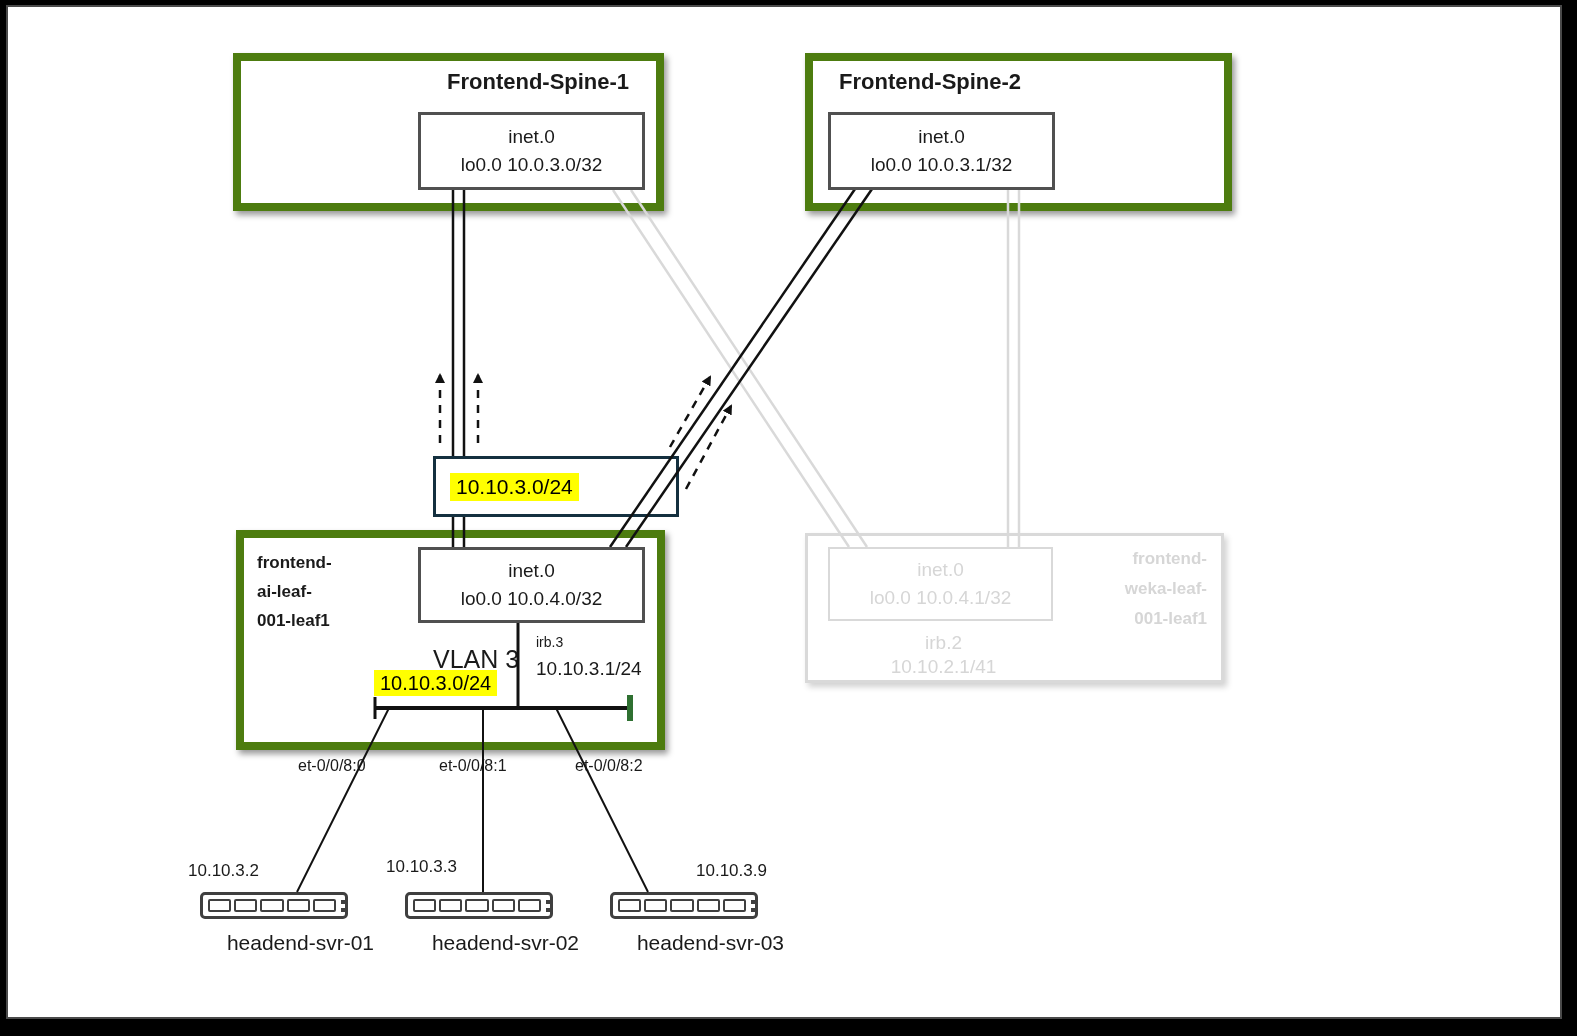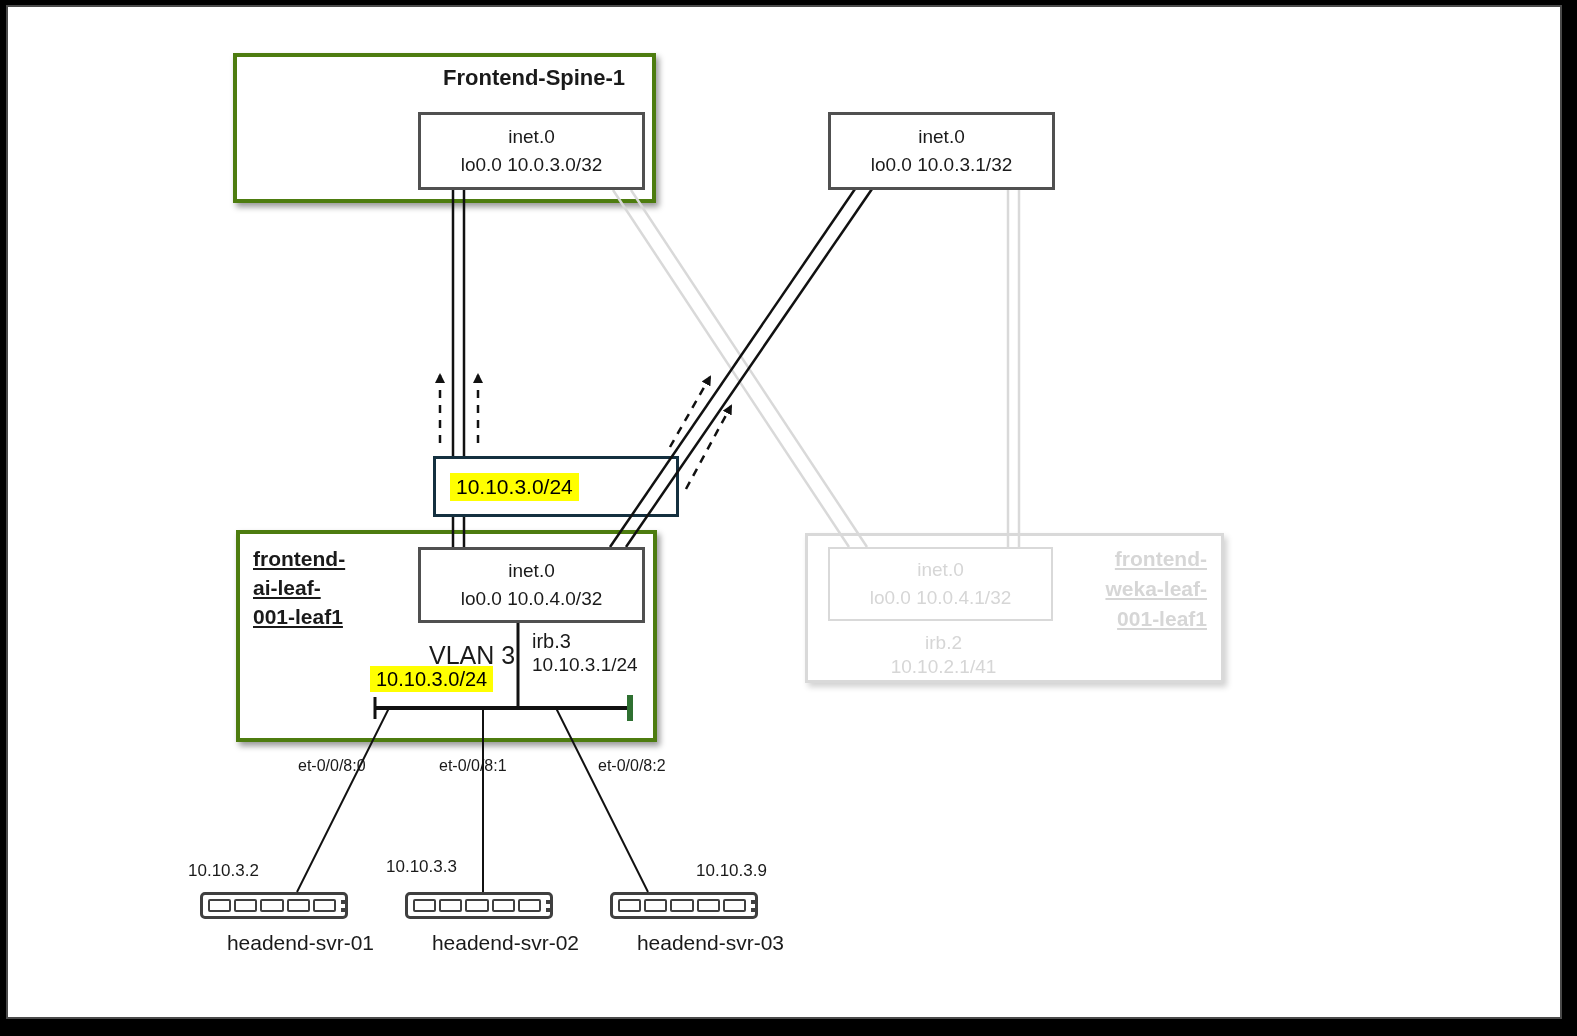--- a/index.html
+++ b/index.html
@@ -8,24 +8,24 @@
   .abs{position:absolute;}
   
   .frame{position:absolute;left:0;top:0;right:0;bottom:0;z-index:50;pointer-events:none;
          border-top:5px solid #000;border-left:6px solid #000;border-right:15px solid #000;border-bottom:17px solid #000;}
   .frame .inner-edge{position:absolute;left:0;top:0;right:0;bottom:0;border:2px solid #4a4a4a;}
   
   svg.layer{position:absolute;left:0;top:0;width:1577px;height:1036px;pointer-events:none;}
   #layer-back{z-index:1;}
   #layer-front{z-index:3;}
   
-  .node{position:absolute;background:#fff;border:4px solid #4d7c0f;z-index:0;
+  .node{position:absolute;background:#fff;border:8px solid #4d7c0f;z-index:0;
         box-shadow:3px 4px 6px rgba(0,0,0,.40);}
   .node-title{position:absolute;font-weight:bold;font-size:22px;line-height:26px;white-space:nowrap;}
-  .leaf-title{font-weight:bold;font-size:21px;line-height:29px;white-space:nowrap;text-decoration:underline;}
+  .leaf-title{font-weight:bold;font-size:17px;line-height:29px;white-space:nowrap;}
   .inner-box{position:absolute;background:#fff;border:3px solid #505050;z-index:4;
              display:flex;flex-direction:column;justify-content:center;align-items:center;
              font-size:19px;line-height:28px;white-space:nowrap;}
   .ghost{border-color:#d9d9d9;color:#d6d6d6;box-shadow:3px 4px 6px rgba(0,0,0,.18);}
   .ghost-inner{border:2px solid #d9d9d9;color:#d6d6d6;}
   .route-box{position:absolute;left:433px;top:456px;width:240px;height:55px;z-index:2;
              background:#fff;border:3px solid #14303f;display:flex;align-items:center;}
   .hl{background:#ffff00;color:#000;padding:2px 6px;font-size:21px;white-space:nowrap;}
   .small-label{position:absolute;font-size:16px;white-space:nowrap;z-index:0;}
   .ip-label{position:absolute;font-size:17px;white-space:nowrap;z-index:0;}
@@ -87,36 +87,39 @@
   </svg>
 
   <div class="node" style="left:233px;top:53px;width:415px;height:142px;">
     <div class="node-title" style="left:206px;top:8px;">Frontend-Spine-1</div>
   </div>
   <div class="inner-box" style="left:418px;top:112px;width:221px;height:72px;">
     <span>inet.0</span>
     <span>lo0.0 10.0.3.0/32</span>
   </div>
 
+  <div class="node" style="left:805px;top:53px;width:411px;height:142px;">
+    <div class="node-title" style="left:26px;top:8px;">Frontend-Spine-2</div>
+  </div>
   <div class="inner-box" style="left:828px;top:112px;width:221px;height:72px;">
     <span>inet.0</span>
     <span>lo0.0 10.0.3.1/32</span>
   </div>
 
   <div class="node" style="left:236px;top:530px;width:413px;height:204px;">
     <div class="leaf-title abs" style="left:13px;top:10px;">
       <div>frontend-</div>
       <div>ai-leaf-</div>
       <div>001-leaf1</div>
     </div>
     <div class="abs" style="left:189px;top:107px;font-size:25px;white-space:nowrap;">VLAN 3</div>
     <div class="abs" style="left:130px;top:134px;">
       <span class="hl" style="font-size:20px;">10.10.3.0/24</span>
     </div>
-    <div class="abs" style="left:292px;top:96px;font-size:20px;white-space:nowrap;">irb.3</div>
+    <div class="abs" style="left:292px;top:96px;font-size:14px;white-space:nowrap;">irb.3</div>
     <div class="abs" style="left:292px;top:120px;font-size:19px;white-space:nowrap;">10.10.3.1/24</div>
   </div>
   <div class="inner-box" style="left:418px;top:547px;width:221px;height:70px;">
     <span>inet.0</span>
     <span>lo0.0 10.0.4.0/32</span>
   </div>
 
   <div class="node ghost" style="left:805px;top:533px;width:413px;height:144px;border-width:3px;">
     <div class="leaf-title abs" style="right:14px;top:8px;text-align:right;line-height:30px;">
       <div>frontend-</div>
@@ -126,21 +129,21 @@
     <div class="abs txt-center" style="left:25px;top:96px;width:221px;font-size:19px;">irb.2</div>
     <div class="abs txt-center" style="left:25px;top:120px;width:221px;font-size:19px;">10.10.2.1/41</div>
   </div>
   <div class="inner-box ghost-inner" style="left:828px;top:547px;width:221px;height:70px;">
     <span>inet.0</span>
     <span>lo0.0 10.0.4.1/32</span>
   </div>
 
   <div class="small-label" style="left:298px;top:757px;">et-0/0/8:0</div>
   <div class="small-label" style="left:439px;top:757px;">et-0/0/8:1</div>
-  <div class="small-label" style="left:558px;top:757px;margin-left:40px;">et-0/0/8:2</div>
+  <div class="small-label" style="left:535px;top:757px;margin-left:40px;">et-0/0/8:2</div>
 
   <div class="ip-label" style="left:188px;top:861px;">10.10.3.2</div>
   <div class="server" style="left:200px;top:892px;">
     <span class="slot"></span>
       <span class="slot"></span>
       <span class="slot"></span>
       <span class="slot"></span>
       <span class="slot"></span>
     <span class="colon">
         <span></span>

